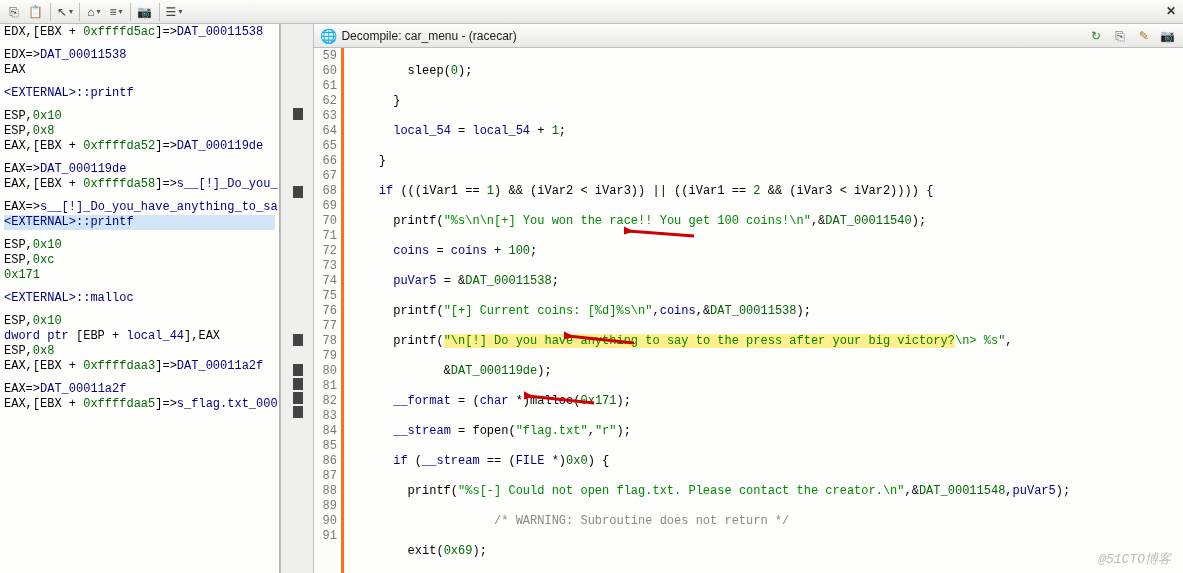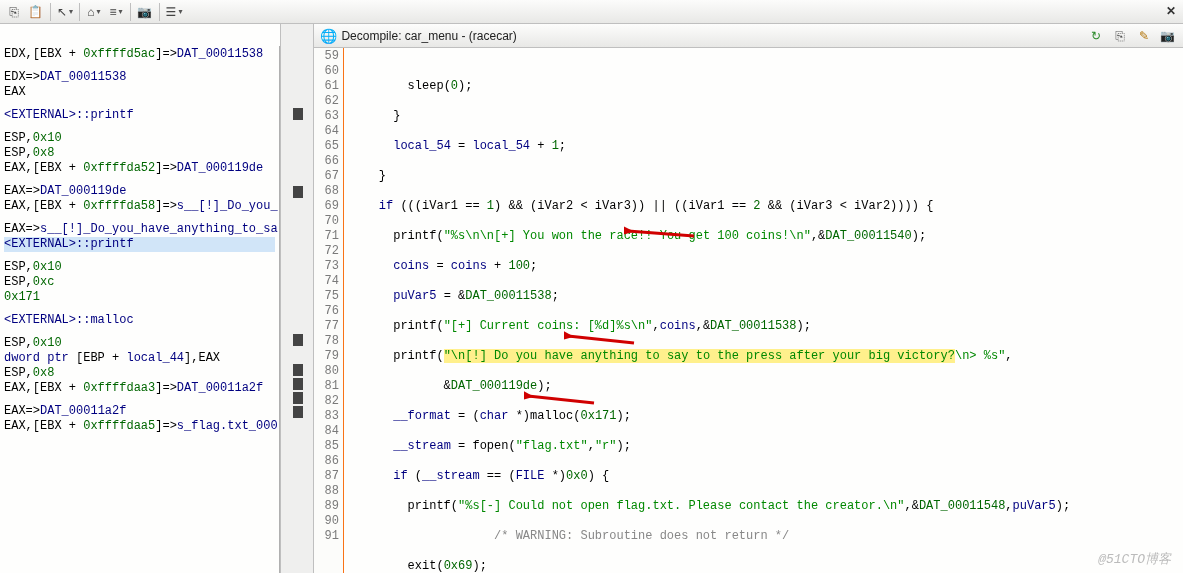--- a/index.html
+++ b/index.html
@@ -3,40 +3,40 @@
 <meta charset="utf-8">
 <style>
   * { box-sizing: border-box; margin: 0; padding: 0; }
   body { font-family: "Segoe UI", Tahoma, sans-serif; font-size: 12px; background: #fefefd; width: 1183px; height: 573px; overflow: hidden; display: flex; flex-direction: column; }
   .toolbar { height: 24px; background: linear-gradient(#fcfcfb,#e8e8e6); border-bottom: 1px solid #bfbfbf; display: flex; align-items: center; padding: 0 4px; gap: 2px; }
   .toolbar .ico { width: 20px; height: 20px; display: flex; align-items: center; justify-content: center; font-size: 12px; color: #444; cursor: pointer; border: 1px solid transparent; }
   .toolbar .sep { width: 1px; height: 18px; background: #bfbfbf; margin: 0 2px; }
   .toolbar .drop::after { content: "▾"; font-size: 8px; margin-left: 2px; color: #555; }
   .toolbar .close-x { margin-left: auto; width: 16px; height: 16px; font-weight: bold; color: #333; cursor: pointer; text-align: center; }
   .main { display: flex; flex: 1; overflow: hidden; }
-  .left-pane { width: 280px; border-right: 1px solid #b0b0b0; display: flex; flex-direction: column; overflow: hidden; margin-top: 22px; }
+  .left-pane { width: 280px; border-right: 1px solid #b0b0b0; display: flex; flex-direction: column; overflow: hidden; }
   .listing { flex: 1; overflow: hidden; font-family: "Consolas","Courier New",monospace; font-size: 12px; line-height: 15px; background: #fefefd; padding: 1px 4px; color: #000; }
   .listing div { white-space: nowrap; }
   .listing .sel { background: #d1e5f8; }
   .reg { color: #000; }
   .punc { color: #000; }
   .hex { color: #006600; }
   .lbl { color: #000080; }
   .ext { color: #000080; }
   .gutter { width: 34px; background: #efefee; border-left: 1px solid #bfbfbf; border-right: 1px solid #bfbfbf; position: relative; }
   .gutter .blk { position: absolute; left: 12px; width: 10px; height: 12px; background: #444; }
   .right-pane { flex: 1; display: flex; flex-direction: column; overflow: hidden; }
   .dec-title { height: 24px; background: linear-gradient(#fdfdfc,#e8e8e6); border-bottom: 1px solid #bfbfbf; display:flex; align-items:center; padding:0 6px; gap:4px; }
   .dec-title .globe { color: #2a7abf; font-size: 14px; }
   .dec-title .txt { font-size: 12px; color: #222; }
   .dec-title .ricons { margin-left: auto; display:flex; gap:6px; align-items:center; }
   .dec-title .ricons span { width:18px; height:18px; display:flex; align-items:center; justify-content:center; cursor:pointer; font-size:12px; color:#555;}
   .code-wrap { flex: 1; display: flex; overflow: hidden; position: relative; }
-  .linenos { width: 30px; text-align: right; padding: 1px 4px 1px 0; font-family: "Consolas","Courier New",monospace; font-size: 12px; line-height: 15px; color: #7a7a7a; background: #fcfcfa; border-right: 1px solid #f97316; }
-  .code { flex:1; padding: 16px 6px; font-family: "Consolas","Courier New",monospace; font-size: 12px; line-height: 15px; white-space: pre; overflow: hidden; position: relative; }
+  .linenos { width: 30px; text-align: right; padding: 1px 4px 1px 0; font-family: "Consolas","Courier New",monospace; font-size: 12px; line-height: 15px; color: #7a7a7a; background: #fcfcfa; border-right: 3px solid #f97316; }
+  .code { flex:1; padding: 1px 6px; font-family: "Consolas","Courier New",monospace; font-size: 12px; line-height: 15px; white-space: pre; overflow: hidden; position: relative; }
   .kw { color: #000080; }
   .num { color: #006600; }
   .str { color: #008800; }
   .fn { color: #000; }
   .var { color: #000080; }
   .type { color: #000080; }
   .dat { color: #006600; }
   .comm { color: #888888; }
   .hl { background: #fff08c; }
   .code .line { white-space: pre; }

